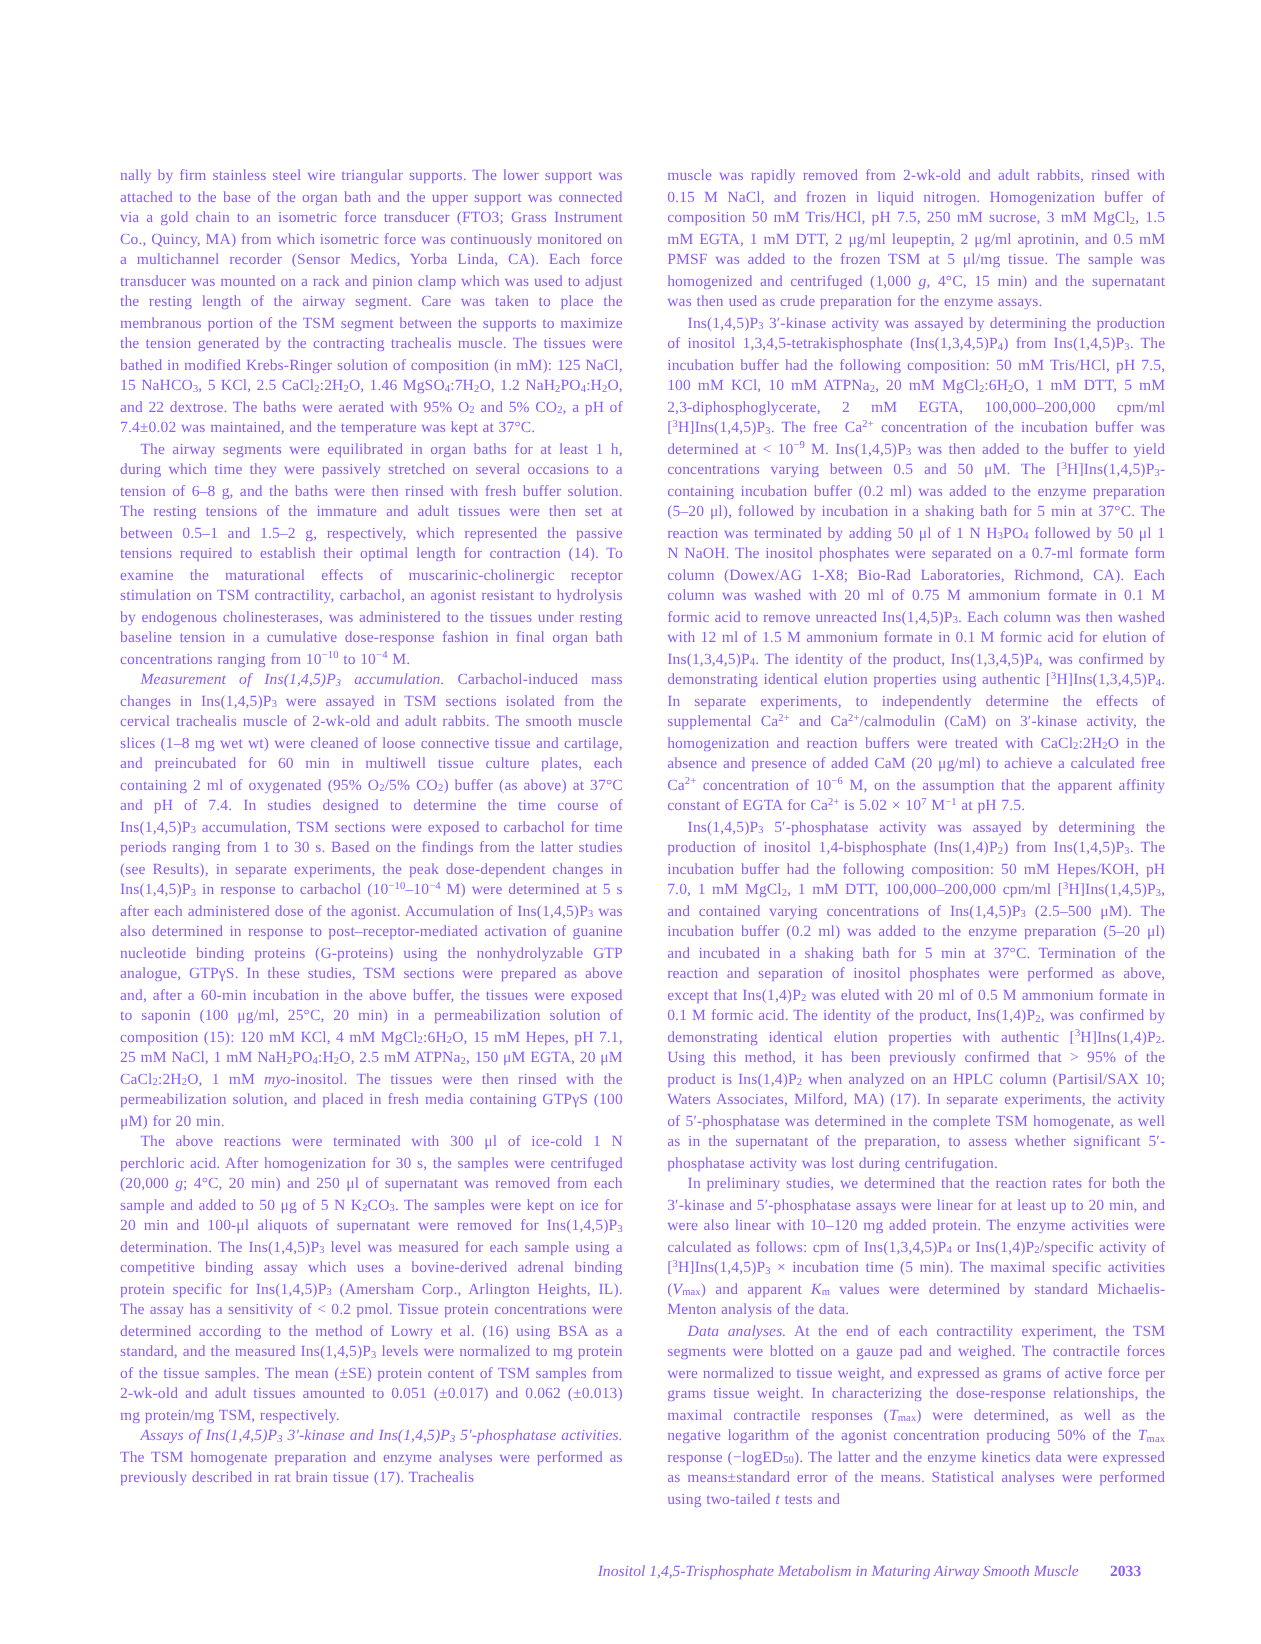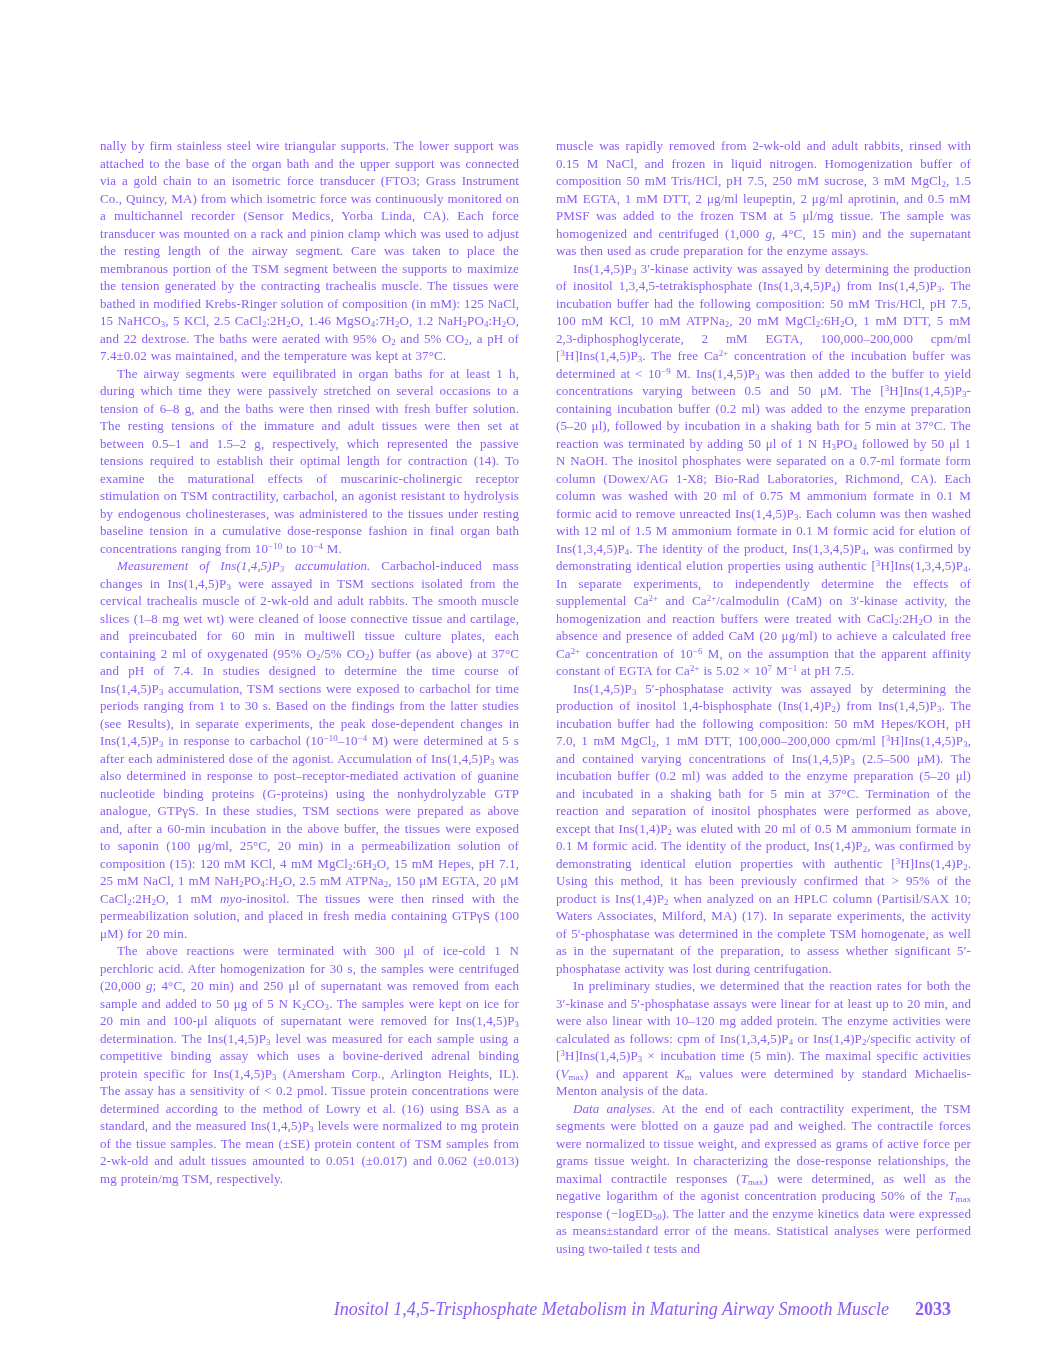--- a/index.html
+++ b/index.html
@@ -35,41 +35,42 @@
   .column p.indent { text-indent: 17px; }
   sub, sup { font-size: 0.68em; line-height: 0; }
   sub { vertical-align: -0.18em; }
   sup { vertical-align: 0.5em; }
   .footer {
     position: absolute;
     left: 100px;
     width: 851px;
     top: 1291px;
     text-align: right;
-    font-size: 18px;
+    font-size: 13px;
     line-height: 16px;
     white-space: nowrap;
   }
   .running-title { font-style: italic; }
   .page-number {
     font-weight: bold;
     font-style: normal;
     margin-left: 26px;
   }
 </style>
 </head>
 <body>
 
 <div class="page">
 
   <div class="column column-left">
     <p>nally by firm stainless steel wire triangular supports. The lower support was attached to the base of the organ bath and the upper support was connected via a gold chain to an isometric force transducer (FTO3; Grass Instrument Co., Quincy, MA) from which isometric force was continuously monitored on a multichannel recorder (Sensor Medics, Yorba Linda, CA). Each force transducer was mounted on a rack and pinion clamp which was used to adjust the resting length of the airway segment. Care was taken to place the membranous portion of the TSM segment between the supports to maximize the tension generated by the contracting trachealis muscle. The tissues were bathed in modified Krebs-Ringer solution of composition (in mM): 125 NaCl, 15 NaHCO<sub>3</sub>, 5 KCl, 2.5 CaCl<sub>2</sub>:2H<sub>2</sub>O, 1.46 MgSO<sub>4</sub>:7H<sub>2</sub>O, 1.2 NaH<sub>2</sub>PO<sub>4</sub>:H<sub>2</sub>O, and 22 dextrose. The baths were aerated with 95% O<sub>2</sub> and 5% CO<sub>2</sub>, a pH of 7.4±0.02 was maintained, and the temperature was kept at 37°C.</p>
     <p class="indent">The airway segments were equilibrated in organ baths for at least 1 h, during which time they were passively stretched on several occasions to a tension of 6–8 g, and the baths were then rinsed with fresh buffer solution. The resting tensions of the immature and adult tissues were then set at between 0.5–1 and 1.5–2 g, respectively, which represented the passive tensions required to establish their optimal length for contraction (14). To examine the maturational effects of muscarinic-cholinergic receptor stimulation on TSM contractility, carbachol, an agonist resistant to hydrolysis by endogenous cholinesterases, was administered to the tissues under resting baseline tension in a cumulative dose-response fashion in final organ bath concentrations ranging from 10<sup>−10</sup> to 10<sup>−4</sup> M.</p>
     <p class="indent"><i>Measurement of Ins(1,4,5)P<sub>3</sub> accumulation.</i> Carbachol-induced mass changes in Ins(1,4,5)P<sub>3</sub> were assayed in TSM sections isolated from the cervical trachealis muscle of 2-wk-old and adult rabbits. The smooth muscle slices (1–8 mg wet wt) were cleaned of loose connective tissue and cartilage, and preincubated for 60 min in multiwell tissue culture plates, each containing 2 ml of oxygenated (95% O<sub>2</sub>/5% CO<sub>2</sub>) buffer (as above) at 37°C and pH of 7.4. In studies designed to determine the time course of Ins(1,4,5)P<sub>3</sub> accumulation, TSM sections were exposed to carbachol for time periods ranging from 1 to 30 s. Based on the findings from the latter studies (see Results), in separate experiments, the peak dose-dependent changes in Ins(1,4,5)P<sub>3</sub> in response to carbachol (10<sup>−10</sup>–10<sup>−4</sup> M) were determined at 5 s after each administered dose of the agonist. Accumulation of Ins(1,4,5)P<sub>3</sub> was also determined in response to post–receptor-mediated activation of guanine nucleotide binding proteins (G-proteins) using the nonhydrolyzable GTP analogue, GTPγS. In these studies, TSM sections were prepared as above and, after a 60-min incubation in the above buffer, the tissues were exposed to saponin (100 μg/ml, 25°C, 20 min) in a permeabilization solution of composition (15): 120 mM KCl, 4 mM MgCl<sub>2</sub>:6H<sub>2</sub>O, 15 mM Hepes, pH 7.1, 25 mM NaCl, 1 mM NaH<sub>2</sub>PO<sub>4</sub>:H<sub>2</sub>O, 2.5 mM ATPNa<sub>2</sub>, 150 μM EGTA, 20 μM CaCl<sub>2</sub>:2H<sub>2</sub>O, 1 mM <i>myo</i>-inositol. The tissues were then rinsed with the permeabilization solution, and placed in fresh media containing GTPγS (100 μM) for 20 min.</p>
     <p class="indent">The above reactions were terminated with 300 μl of ice-cold 1 N perchloric acid. After homogenization for 30 s, the samples were centrifuged (20,000 <i>g</i>; 4°C, 20 min) and 250 μl of supernatant was removed from each sample and added to 50 μg of 5 N K<sub>2</sub>CO<sub>3</sub>. The samples were kept on ice for 20 min and 100-μl aliquots of supernatant were removed for Ins(1,4,5)P<sub>3</sub> determination. The Ins(1,4,5)P<sub>3</sub> level was measured for each sample using a competitive binding assay which uses a bovine-derived adrenal binding protein specific for Ins(1,4,5)P<sub>3</sub> (Amersham Corp., Arlington Heights, IL). The assay has a sensitivity of &lt; 0.2 pmol. Tissue protein concentrations were determined according to the method of Lowry et al. (16) using BSA as a standard, and the measured Ins(1,4,5)P<sub>3</sub> levels were normalized to mg protein of the tissue samples. The mean (±SE) protein content of TSM samples from 2-wk-old and adult tissues amounted to 0.051 (±0.017) and 0.062 (±0.013) mg protein/mg TSM, respectively.</p>
+    <p class="indent"><i>Assays of Ins(1,4,5)P<sub>3</sub> 3′-kinase and Ins(1,4,5)P<sub>3</sub> 5′-phosphatase activities.</i> The TSM homogenate preparation and enzyme analyses were performed as previously described in rat brain tissue (17). Trachealis</p>
   </div>
 
   <div class="column column-right">
     <p>muscle was rapidly removed from 2-wk-old and adult rabbits, rinsed with 0.15 M NaCl, and frozen in liquid nitrogen. Homogenization buffer of composition 50 mM Tris/HCl, pH 7.5, 250 mM sucrose, 3 mM MgCl<sub>2</sub>, 1.5 mM EGTA, 1 mM DTT, 2 μg/ml leupeptin, 2 μg/ml aprotinin, and 0.5 mM PMSF was added to the frozen TSM at 5 μl/mg tissue. The sample was homogenized and centrifuged (1,000 <i>g</i>, 4°C, 15 min) and the supernatant was then used as crude preparation for the enzyme assays.</p>
     <p class="indent">Ins(1,4,5)P<sub>3</sub> 3′-kinase activity was assayed by determining the production of inositol 1,3,4,5-tetrakisphosphate (Ins(1,3,4,5)P<sub>4</sub>) from Ins(1,4,5)P<sub>3</sub>. The incubation buffer had the following composition: 50 mM Tris/HCl, pH 7.5, 100 mM KCl, 10 mM ATPNa<sub>2</sub>, 20 mM MgCl<sub>2</sub>:6H<sub>2</sub>O, 1 mM DTT, 5 mM 2,3-diphosphoglycerate, 2 mM EGTA, 100,000–200,000 cpm/ml [<sup>3</sup>H]Ins(1,4,5)P<sub>3</sub>. The free Ca<sup>2+</sup> concentration of the incubation buffer was determined at &lt; 10<sup>−9</sup> M. Ins(1,4,5)P<sub>3</sub> was then added to the buffer to yield concentrations varying between 0.5 and 50 μM. The [<sup>3</sup>H]Ins(1,4,5)P<sub>3</sub>-containing incubation buffer (0.2 ml) was added to the enzyme preparation (5–20 μl), followed by incubation in a shaking bath for 5 min at 37°C. The reaction was terminated by adding 50 μl of 1 N H<sub>3</sub>PO<sub>4</sub> followed by 50 μl 1 N NaOH. The inositol phosphates were separated on a 0.7-ml formate form column (Dowex/AG 1-X8; Bio-Rad Laboratories, Richmond, CA). Each column was washed with 20 ml of 0.75 M ammonium formate in 0.1 M formic acid to remove unreacted Ins(1,4,5)P<sub>3</sub>. Each column was then washed with 12 ml of 1.5 M ammonium formate in 0.1 M formic acid for elution of Ins(1,3,4,5)P<sub>4</sub>. The identity of the product, Ins(1,3,4,5)P<sub>4</sub>, was confirmed by demonstrating identical elution properties using authentic [<sup>3</sup>H]Ins(1,3,4,5)P<sub>4</sub>. In separate experiments, to independently determine the effects of supplemental Ca<sup>2+</sup> and Ca<sup>2+</sup>/calmodulin (CaM) on 3′-kinase activity, the homogenization and reaction buffers were treated with CaCl<sub>2</sub>:2H<sub>2</sub>O in the absence and presence of added CaM (20 μg/ml) to achieve a calculated free Ca<sup>2+</sup> concentration of 10<sup>−6</sup> M, on the assumption that the apparent affinity constant of EGTA for Ca<sup>2+</sup> is 5.02 × 10<sup>7</sup> M<sup>−1</sup> at pH 7.5.</p>
     <p class="indent">Ins(1,4,5)P<sub>3</sub> 5′-phosphatase activity was assayed by determining the production of inositol 1,4-bisphosphate (Ins(1,4)P<sub>2</sub>) from Ins(1,4,5)P<sub>3</sub>. The incubation buffer had the following composition: 50 mM Hepes/KOH, pH 7.0, 1 mM MgCl<sub>2</sub>, 1 mM DTT, 100,000–200,000 cpm/ml [<sup>3</sup>H]Ins(1,4,5)P<sub>3</sub>, and contained varying concentrations of Ins(1,4,5)P<sub>3</sub> (2.5–500 μM). The incubation buffer (0.2 ml) was added to the enzyme preparation (5–20 μl) and incubated in a shaking bath for 5 min at 37°C. Termination of the reaction and separation of inositol phosphates were performed as above, except that Ins(1,4)P<sub>2</sub> was eluted with 20 ml of 0.5 M ammonium formate in 0.1 M formic acid. The identity of the product, Ins(1,4)P<sub>2</sub>, was confirmed by demonstrating identical elution properties with authentic [<sup>3</sup>H]Ins(1,4)P<sub>2</sub>. Using this method, it has been previously confirmed that &gt; 95% of the product is Ins(1,4)P<sub>2</sub> when analyzed on an HPLC column (Partisil/SAX 10; Waters Associates, Milford, MA) (17). In separate experiments, the activity of 5′-phosphatase was determined in the complete TSM homogenate, as well as in the supernatant of the preparation, to assess whether significant 5′-phosphatase activity was lost during centrifugation.</p>
     <p class="indent">In preliminary studies, we determined that the reaction rates for both the 3′-kinase and 5′-phosphatase assays were linear for at least up to 20 min, and were also linear with 10–120 mg added protein. The enzyme activities were calculated as follows: cpm of Ins(1,3,4,5)P<sub>4</sub> or Ins(1,4)P<sub>2</sub>/specific activity of [<sup>3</sup>H]Ins(1,4,5)P<sub>3</sub> × incubation time (5 min). The maximal specific activities (<i>V</i><sub>max</sub>) and apparent <i>K</i><sub>m</sub> values were determined by standard Michaelis-Menton analysis of the data.</p>
     <p class="indent"><i>Data analyses.</i> At the end of each contractility experiment, the TSM segments were blotted on a gauze pad and weighed. The contractile forces were normalized to tissue weight, and expressed as grams of active force per grams tissue weight. In characterizing the dose-response relationships, the maximal contractile responses (<i>T</i><sub>max</sub>) were determined, as well as the negative logarithm of the agonist concentration producing 50% of the <i>T</i><sub>max</sub> response (−logED<sub>50</sub>). The latter and the enzyme kinetics data were expressed as means±standard error of the means. Statistical analyses were performed using two-tailed <i>t</i> tests and</p>
   </div>
 

